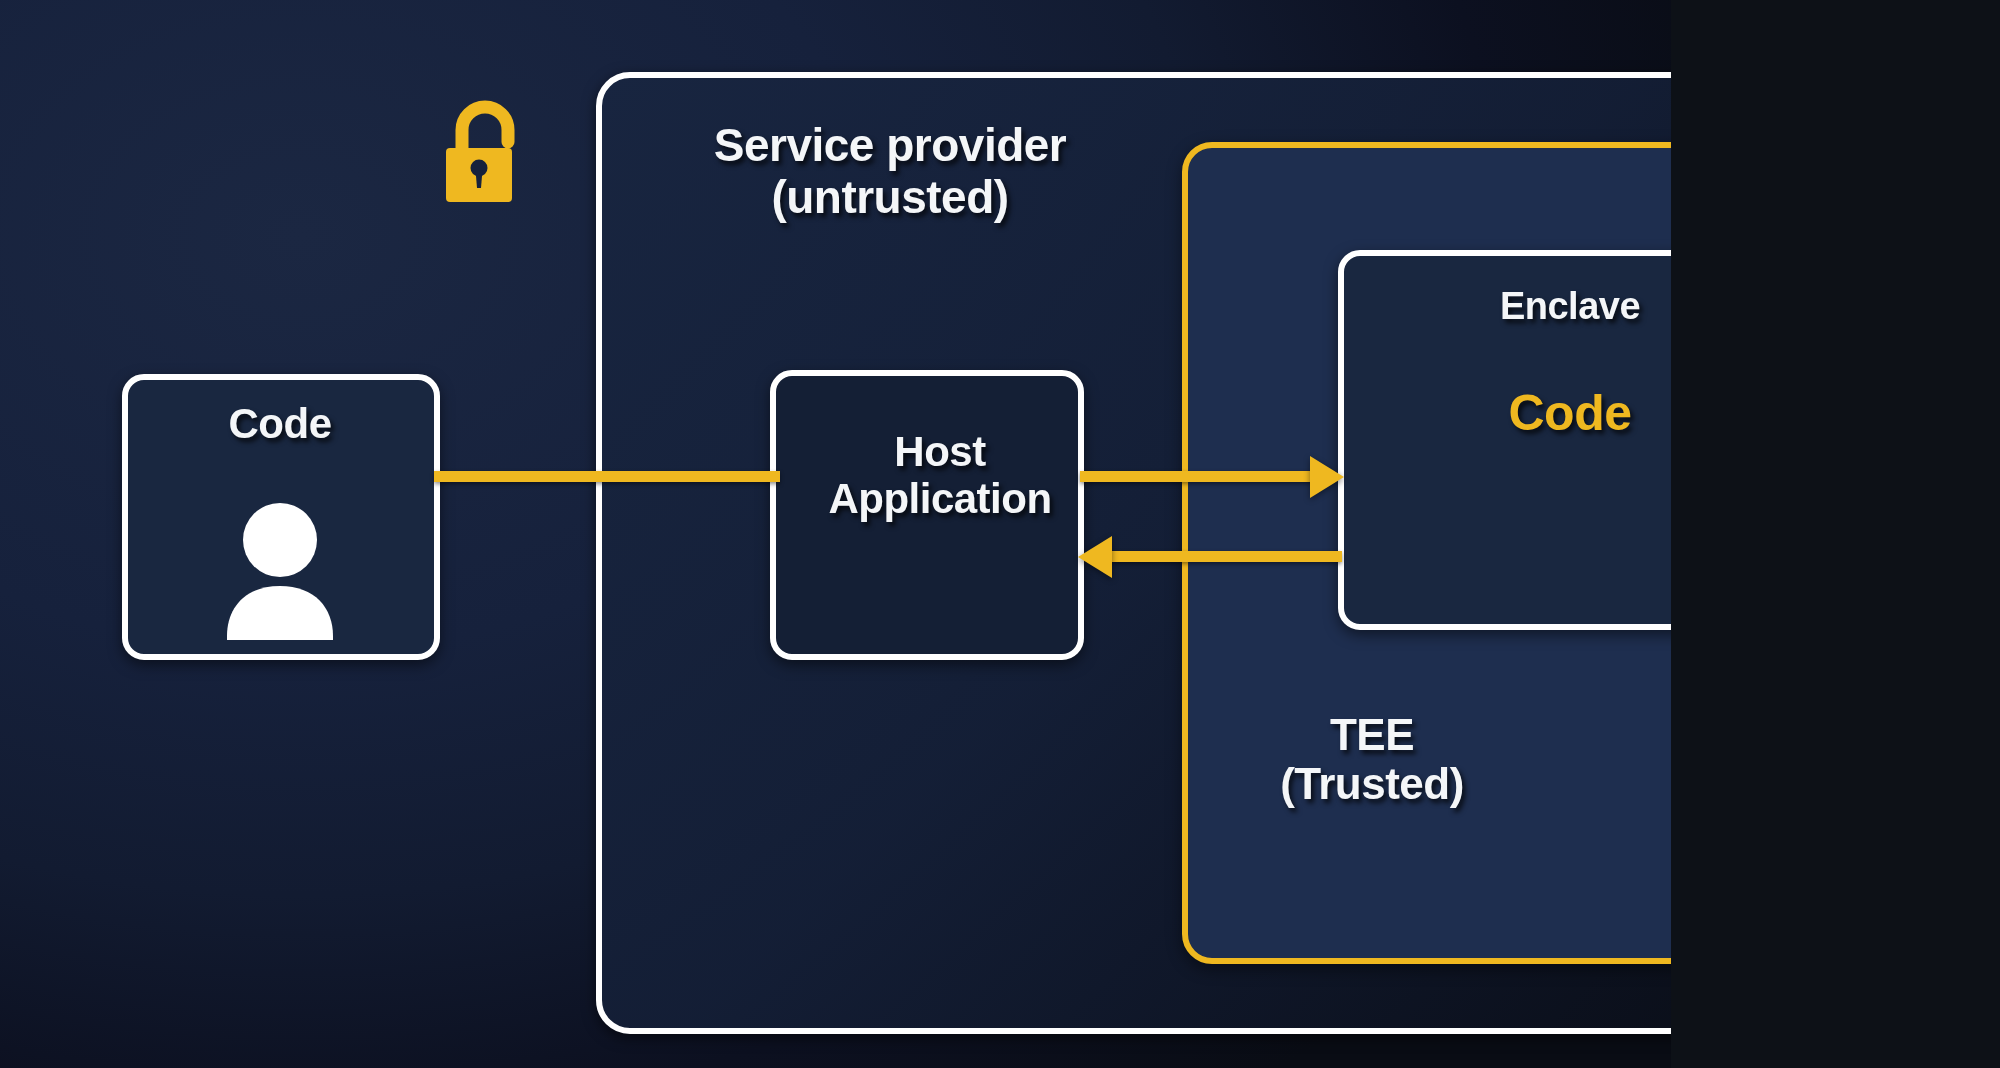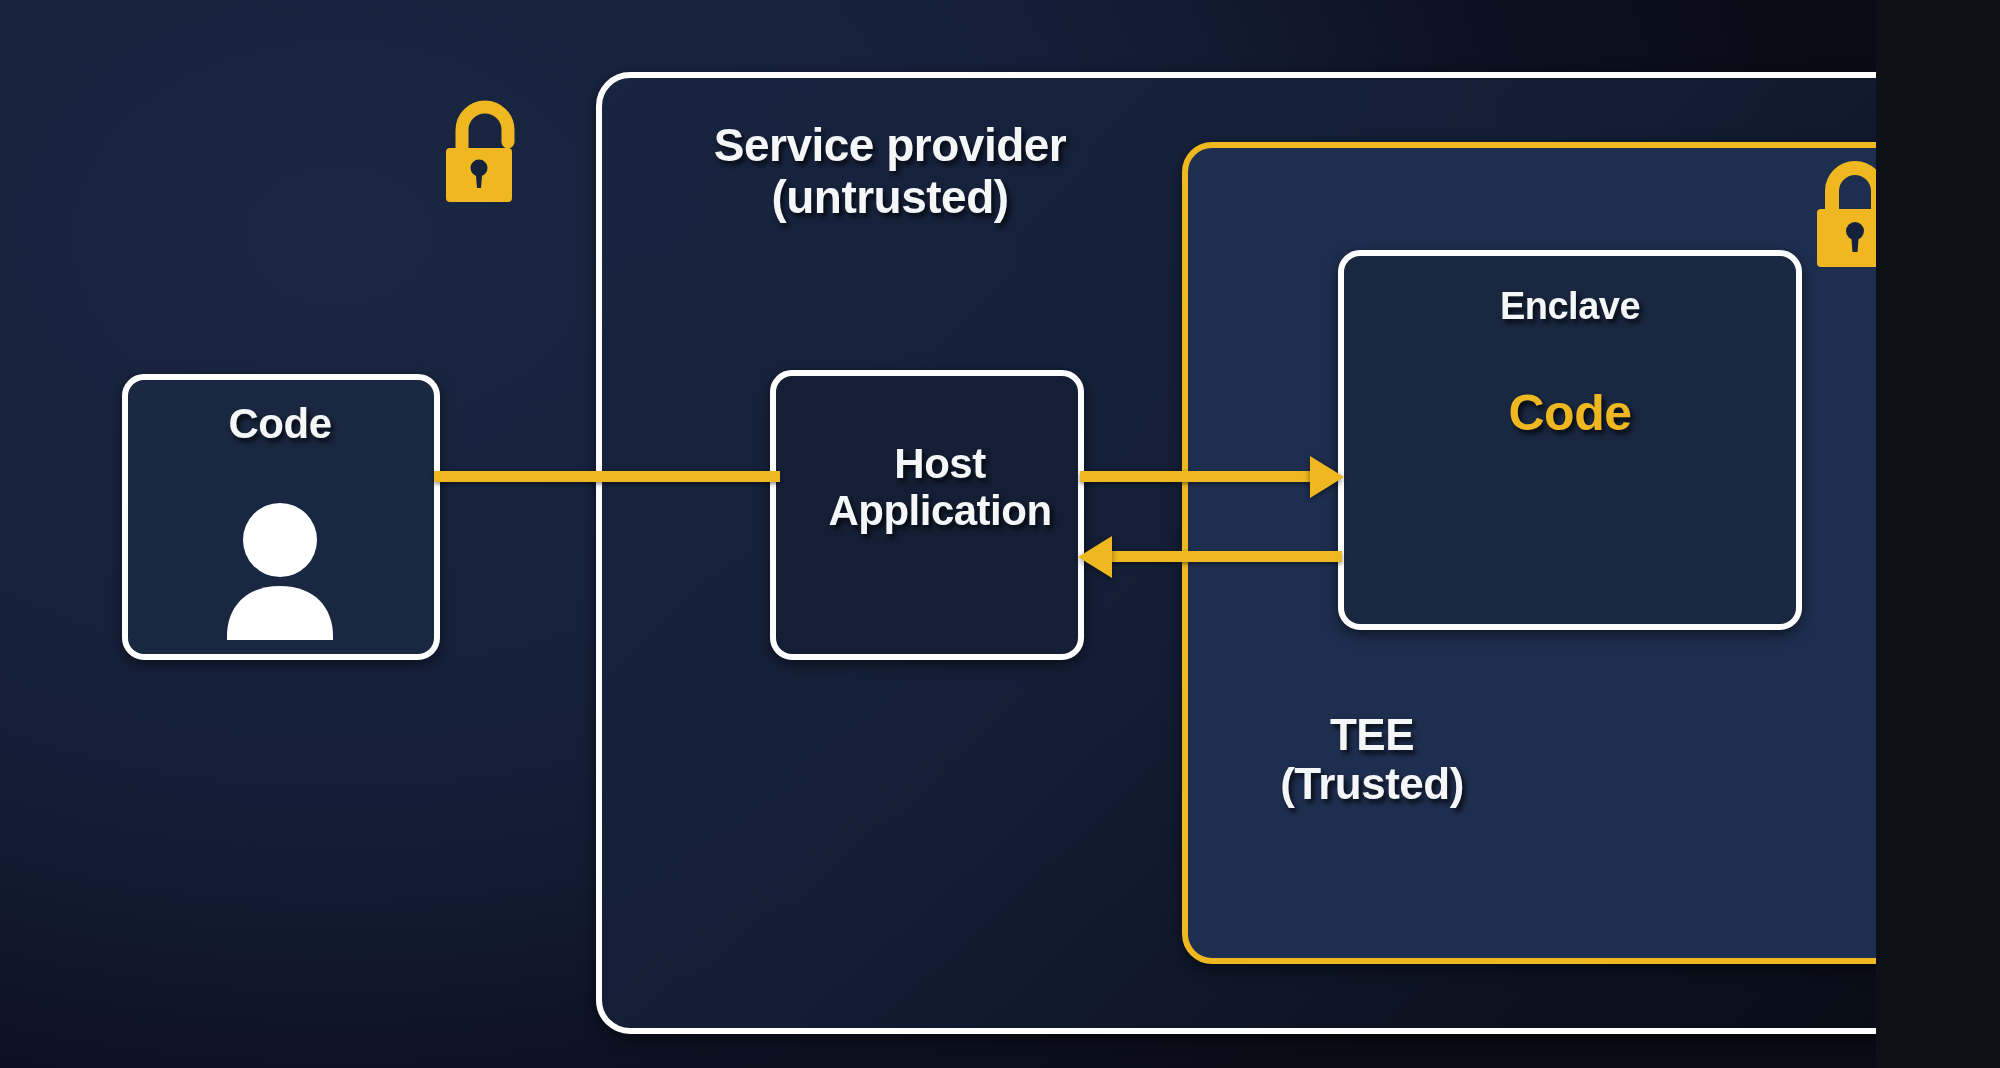--- a/index.html
+++ b/index.html
@@ -2,21 +2,21 @@
 <html><head>
 <meta charset="utf-8">
 <style>
   html, body {
     margin: 0;
     padding: 0;
     background: #0d1117;
   }
   #stage {
     position: relative;
-    width: 1876px;
+    width: 1671px;
     height: 1068px;
     overflow: hidden;
     font-family: "Liberation Sans", sans-serif;
     background:
       radial-gradient(ellipse 1500px 1100px at 18% 22%, #1b2742 0%, #16213c 38%, #121b31 60%, #0c1020 80%, #090c14 100%),
       linear-gradient(125deg, #17243f 0%, #15203a 40%, #101728 65%, #0a0d16 88%, #07090e 100%);
   }
 
   
   .panel { position: absolute; box-sizing: border-box; }
@@ -51,21 +51,21 @@
     text-align: center;
     line-height: 1.12;
     text-shadow: 3px 4px 5px rgba(0,0,0,0.72);
     white-space: pre-line;
     letter-spacing: -0.5px;
   }
   .lbl.gold { color: #efb820; }
 
   #sp-label   { left: 560px; top: 120px; width: 660px; font-size: 46px; }
   #users-label{ left: 120px; top: 400px; width: 320px; font-size: 42px; }
-  #host-label { left: 690px; top: 440px; width: 500px; font-size: 42px; }
+  #host-label { left: 690px; top: 428px; width: 500px; font-size: 42px; }
   #enclave-label { left: 1340px; top: 285px; width: 460px; font-size: 38px; }
   #code-label { left: 1340px; top: 385px; width: 460px; font-size: 50px; }
   #data-label { left: 1340px; top: 525px; width: 460px; font-size: 50px; }
   #tee-label  { left: 1142px; top: 710px; width: 460px; font-size: 44px; }
 
   
   .hline {
     position: absolute;
     height: 11px;
     background: #efb820;

